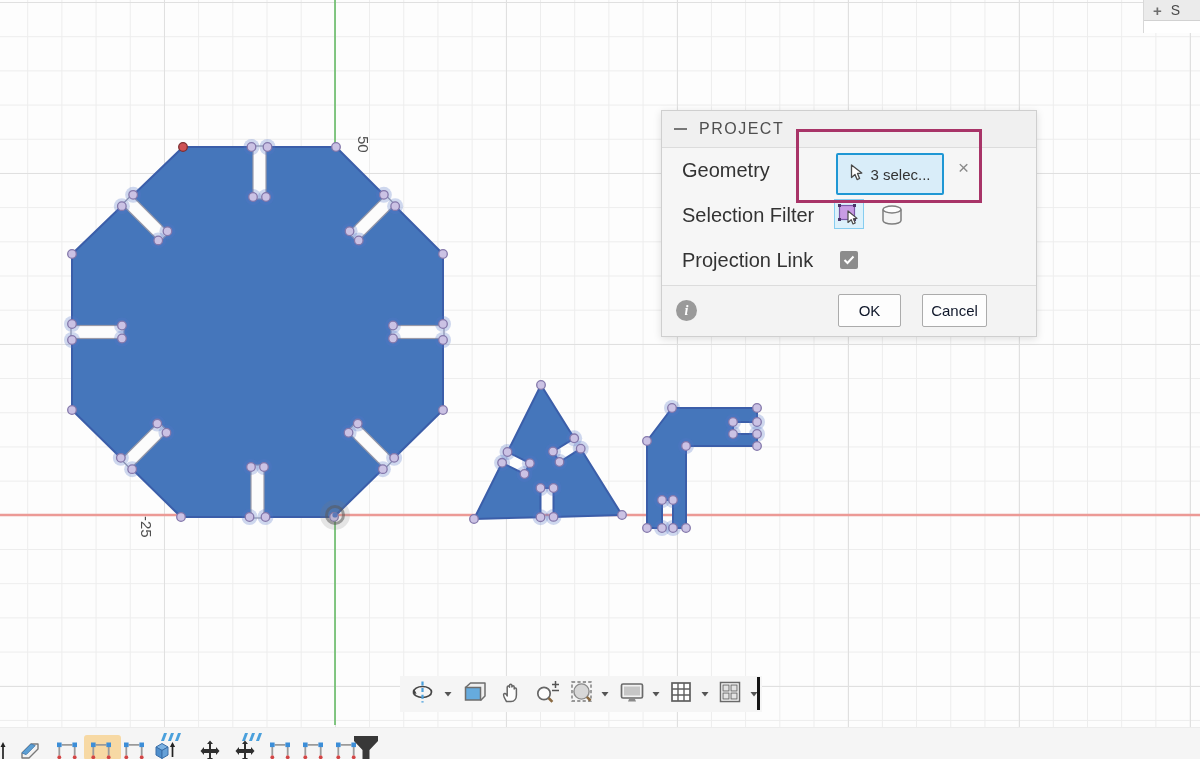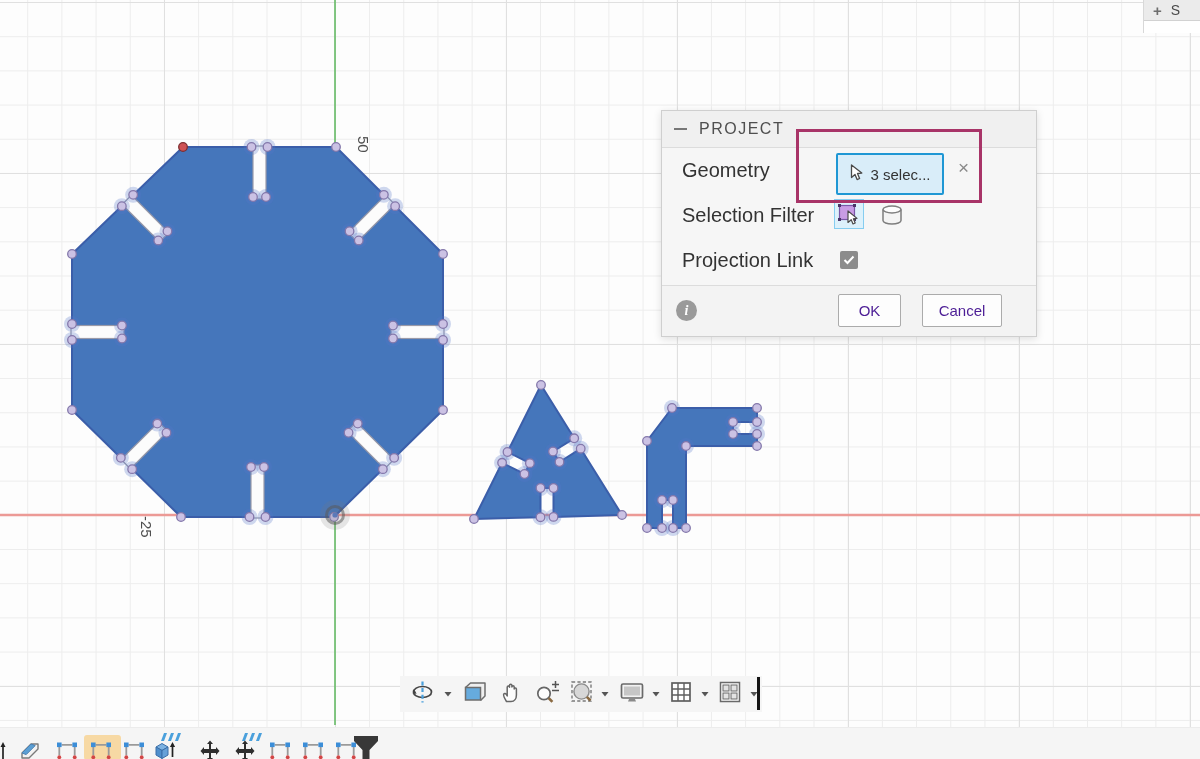--- a/index.html
+++ b/index.html
@@ -40,23 +40,23 @@
   .clear-x{position:absolute;left:296px;top:10px;font-size:19px;color:#8a8a8a;line-height:1;}
   .filter-chip{position:absolute;left:172px;top:6px;width:30px;height:30px;box-sizing:border-box;
     background:#ddf1fb;border:1px solid #86cdf0;display:flex;align-items:center;justify-content:center;}
   .filter-body{position:absolute;left:216px;top:9px;width:28px;height:26px;display:flex;align-items:center;justify-content:center;}
   .chk{position:absolute;left:178px;top:13px;width:18px;height:18px;background:#8c8c8c;border-radius:2px;
     display:flex;align-items:center;justify-content:center;}
   #dialog .ftr{position:absolute;left:0;right:0;bottom:0;height:50px;background:#f3f3f3;border-top:1px solid #dcdcdc;}
   .info-i{position:absolute;left:14px;top:14px;width:21px;height:21px;border-radius:50%;background:#9a9a9a;color:#fff;
     display:flex;align-items:center;justify-content:center;font-family:"Liberation Serif",serif;font-style:italic;font-weight:bold;font-size:14px;}
   .dbtn{position:absolute;top:8px;height:33px;background:#fdfdfd;border:1px solid #ababab;border-radius:2px;
-    font-size:15px;color:#4c1d95;display:flex;align-items:center;justify-content:center;box-sizing:border-box;font-family:inherit;}
+    font-size:15px;color:#0f172a;display:flex;align-items:center;justify-content:center;box-sizing:border-box;font-family:inherit;}
   #ok-btn{left:176px;width:63px;}
-  #cancel-btn{left:260px;width:80px;}
+  #cancel-btn{left:260px;width:65px;}
   
   #annot{position:absolute;left:796px;top:129px;width:180px;height:68px;z-index:5;
     border:3px solid #a83468;pointer-events:none;}
   
   #nav-toolbar{position:absolute;left:400px;top:676px;width:362px;height:36px;z-index:3;background:#f5f5f5;
     display:flex;align-items:center;padding-left:4px;box-sizing:border-box;}
   .nav-btn{height:30px;display:flex;align-items:center;justify-content:center;padding:0 5px;}
   .nav-chev{width:13px;height:30px;display:flex;align-items:center;justify-content:center;margin-right:2px;}
   #nav-divider{position:absolute;left:357px;top:1px;width:2.5px;height:33px;background:#141414;}
   

